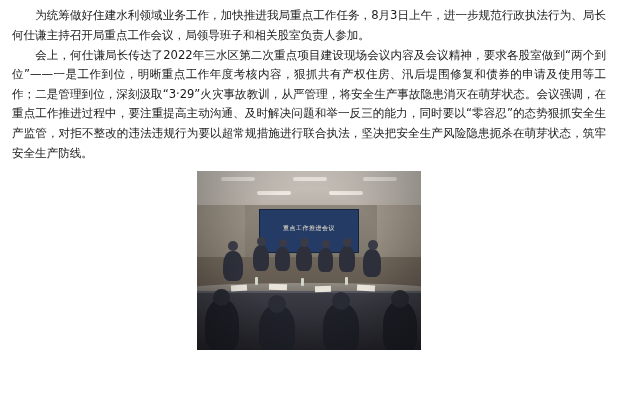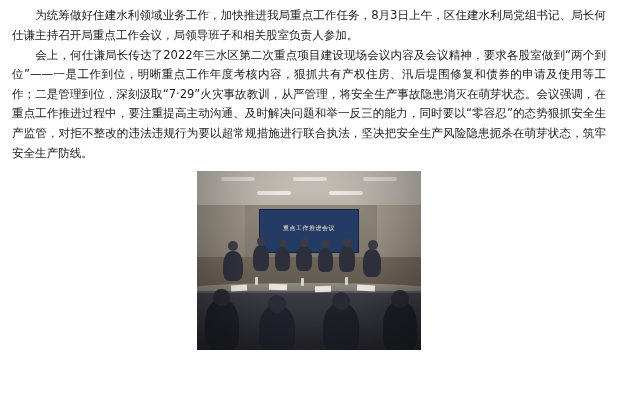--- a/index.html
+++ b/index.html
@@ -117,22 +117,22 @@
   .ph-vignette {
     position: absolute; left: 0; top: 0; right: 0; bottom: 0;
     background: radial-gradient(ellipse at 50% 45%, rgba(0,0,0,0) 45%, rgba(0,0,0,0.35) 100%);
   }
 </style>
 </head>
 <body>
 
 <div class="page">
 
-  <p class="para">为统筹做好住建水利领域业务工作，加快推进我局重点工作任务，8月3日上午，区住建水利局党组书记、局长何仕谦主持召开局重点工作会议，局领导班子和相关股室负责人参加。</p>
-  <p class="para">会上，何仕谦局长传达了2022年三水区第二次重点项目建设现场会议内容及会议精神，要求各股室做到“两个到位”——一是工作到位，明晰重点工作年度考核内容，狠抓共有产权住房、汛后堤围修复和债券的申请及使用等工作；二是管理到位，深刻汲取“7·29”火灾事故教训，从严管理，将安全生产事故隐患消灭在萌芽状态。会议强调，在重点工作推进过程中，要注重提高主动沟通、及时解决问题和举一反三的能力，同时要以“零容忍”的态势狠抓安全生产监管，对拒不整改的违法违规行为要以超常规措施进行联合执法，坚决把安全生产风险隐患扼杀在萌芽状态，筑牢安全生产防线。</p>
+  <p class="para">为统筹做好住建水利领域业务工作，加快推进我局重点工作任务，8月3日上午，进一步规范行政执法行为、局长何仕谦主持召开局重点工作会议，局领导班子和相关股室负责人参加。</p>
+  <p class="para">会上，何仕谦局长传达了2022年三水区第二次重点项目建设现场会议内容及会议精神，要求各股室做到“两个到位”——一是工作到位，明晰重点工作年度考核内容，狠抓共有产权住房、汛后堤围修复和债券的申请及使用等工作；二是管理到位，深刻汲取“3·29”火灾事故教训，从严管理，将安全生产事故隐患消灭在萌芽状态。会议强调，在重点工作推进过程中，要注重提高主动沟通、及时解决问题和举一反三的能力，同时要以“零容忍”的态势狠抓安全生产监管，对拒不整改的违法违规行为要以超常规措施进行联合执法，坚决把安全生产风险隐患扼杀在萌芽状态，筑牢安全生产防线。</p>
 
   <div class="photo-wrap">
     <div class="photo">
       <div class="ph-ceiling"></div>
       <div class="ph-ceil-light" style="left:24px;"></div>
       <div class="ph-ceil-light" style="left:96px;"></div>
       <div class="ph-ceil-light" style="left:166px;"></div>
       <div class="ph-ceil-light" style="left:60px; top:20px;"></div>
       <div class="ph-ceil-light" style="left:132px; top:20px;"></div>
 

